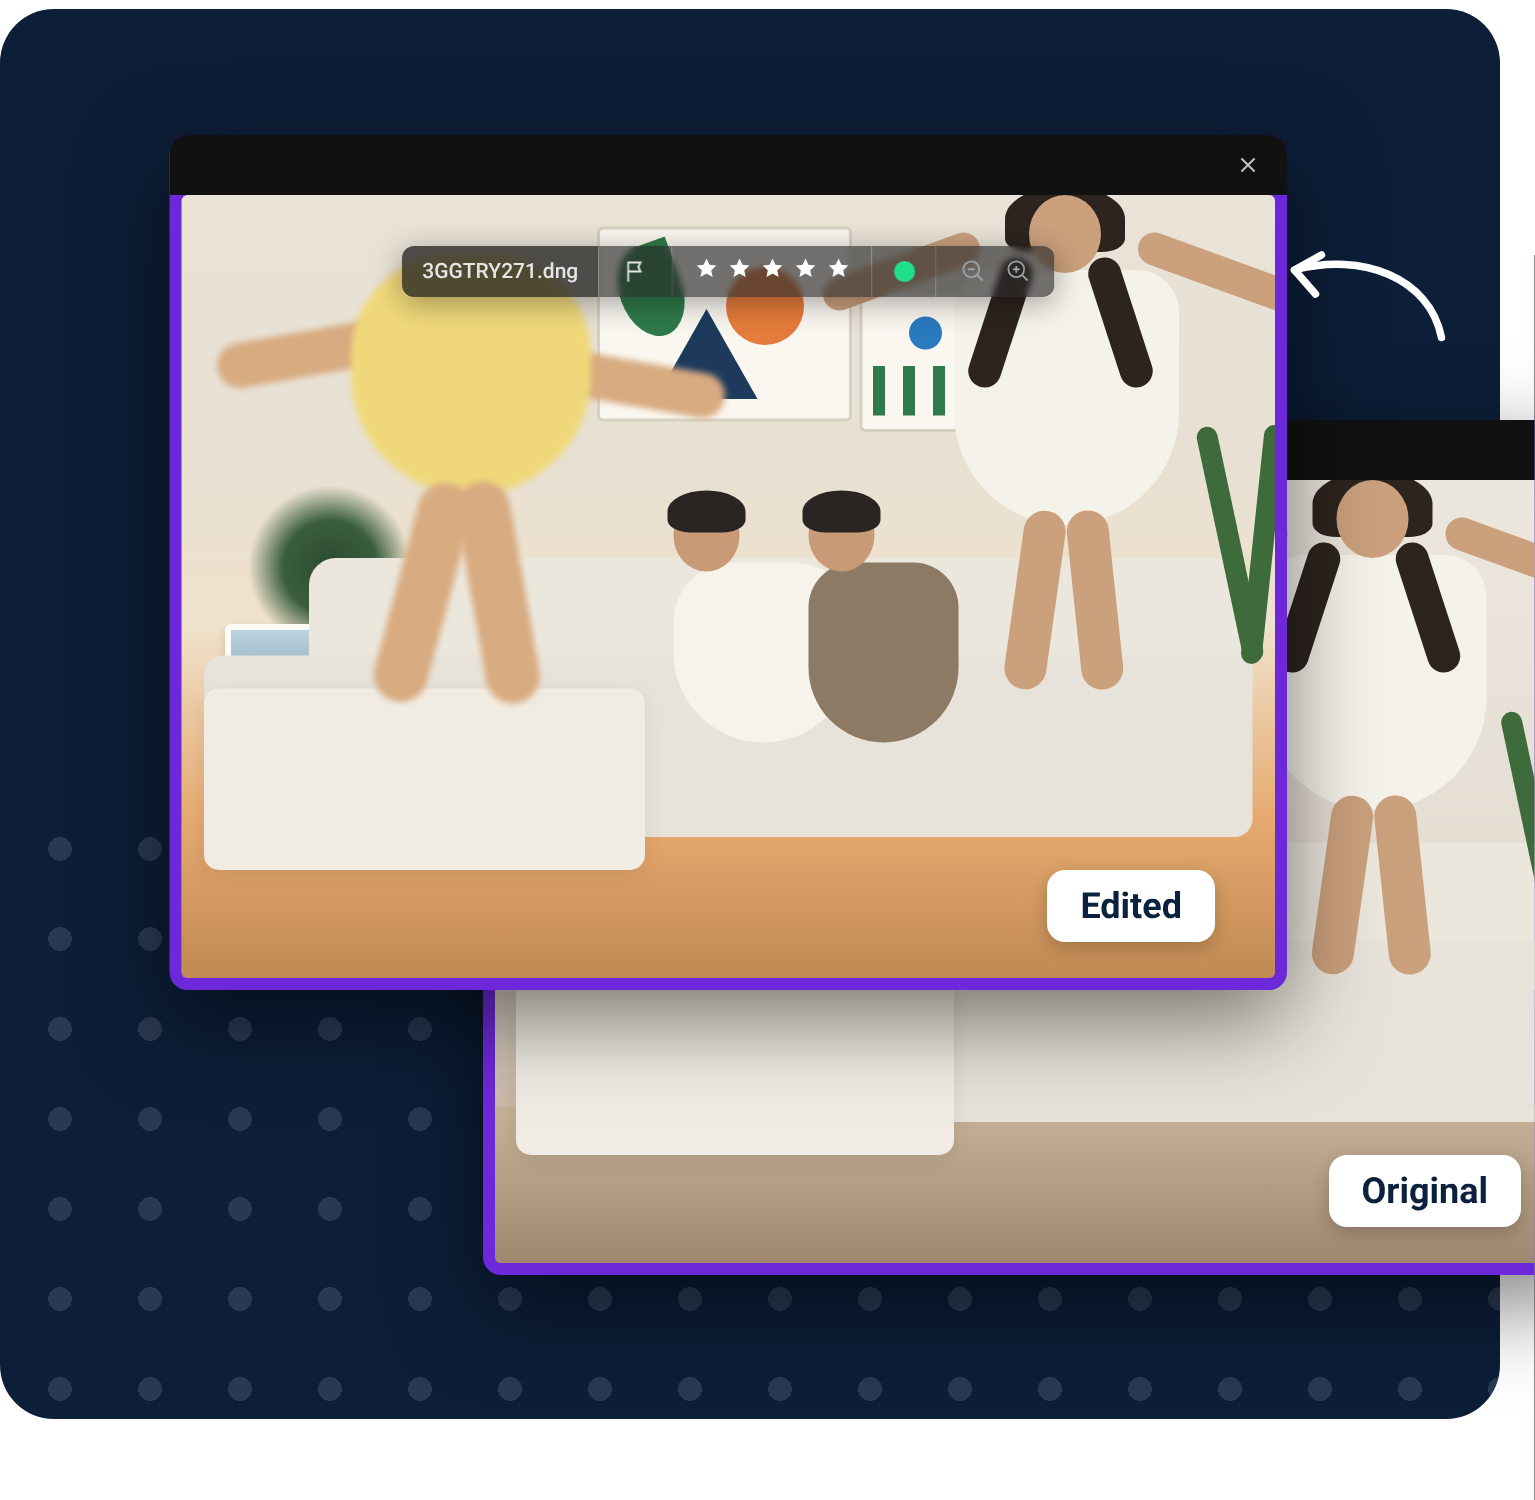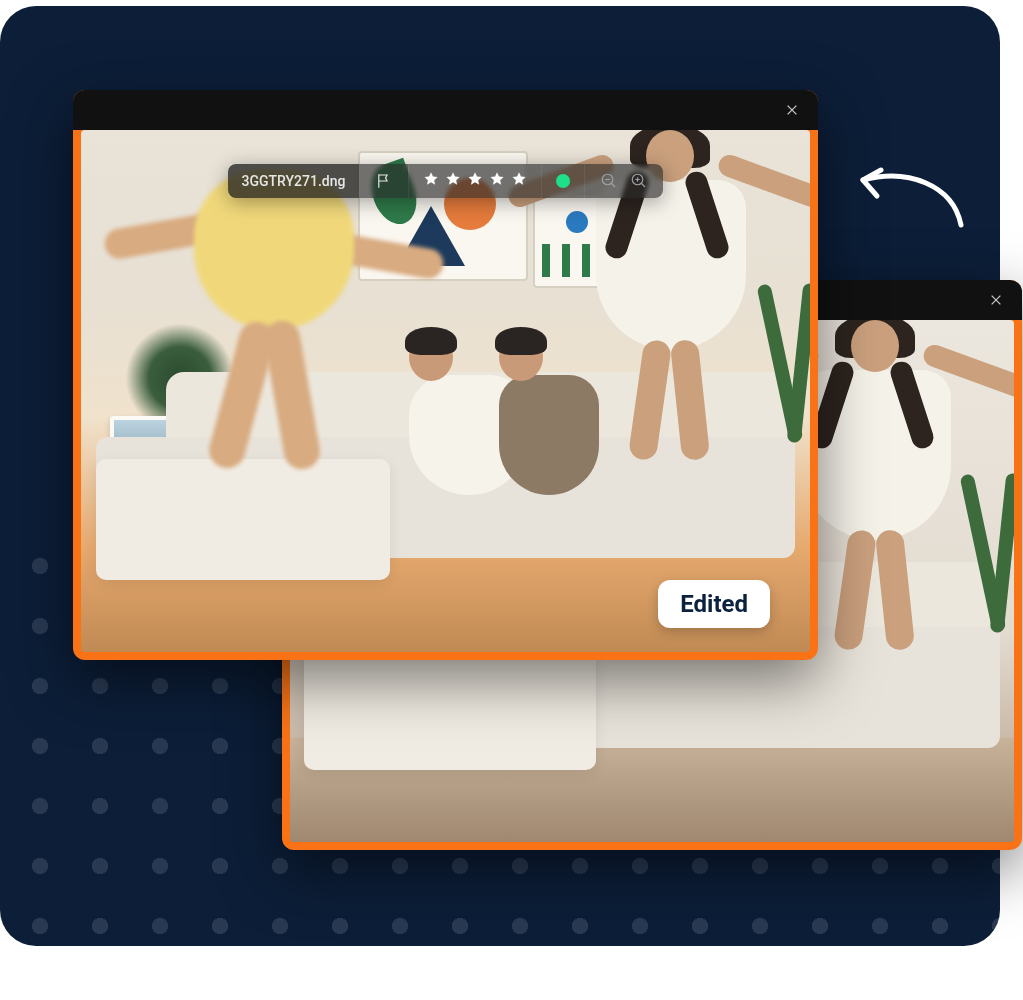--- a/index.html
+++ b/index.html
@@ -29,24 +29,25 @@
   left: 0;
   right: 0;
   height: 420px;
   background-image: radial-gradient(circle, rgba(128,140,160,0.25) 8px, transparent 8px);
   background-size: 60px 60px;
   background-position: 10px 10px;
 }
 
 .window {
   position: absolute;
-  background: #f97316;
+  background: #6d28d9;
   border-radius: 12px;
   box-shadow: 0 20px 60px rgba(0,0,0,0.5);
   overflow: hidden;
+  margin-left: 40px;
 }
 
 .window-back {
   top: 280px;
   left: 282px;
   width: 740px;
   height: 570px;
 }
 
 .window-front {
@@ -512,20 +513,21 @@
 
     <div class="toolbar-back">
       <div class="icon-btn zoom-btn">
         <svg viewBox="0 0 24 24" width="18" height="18">
             <circle cx="10" cy="10" r="7"></circle>
             <path d="M15 15 L20 20 M10 7v6 M7 10h6"></path>
           </svg>
       </div>
     </div>
 
+    <div class="label-pill">Original</div>
   </div>
 </div>
 
 <div class="window window-front">
   <div class="titlebar">
     <div class="close-btn">
       <svg viewBox="0 0 16 16" width="14" height="14">
           <path d="M3 3 L13 13 M13 3 L3 13"></path>
         </svg>
     </div>

